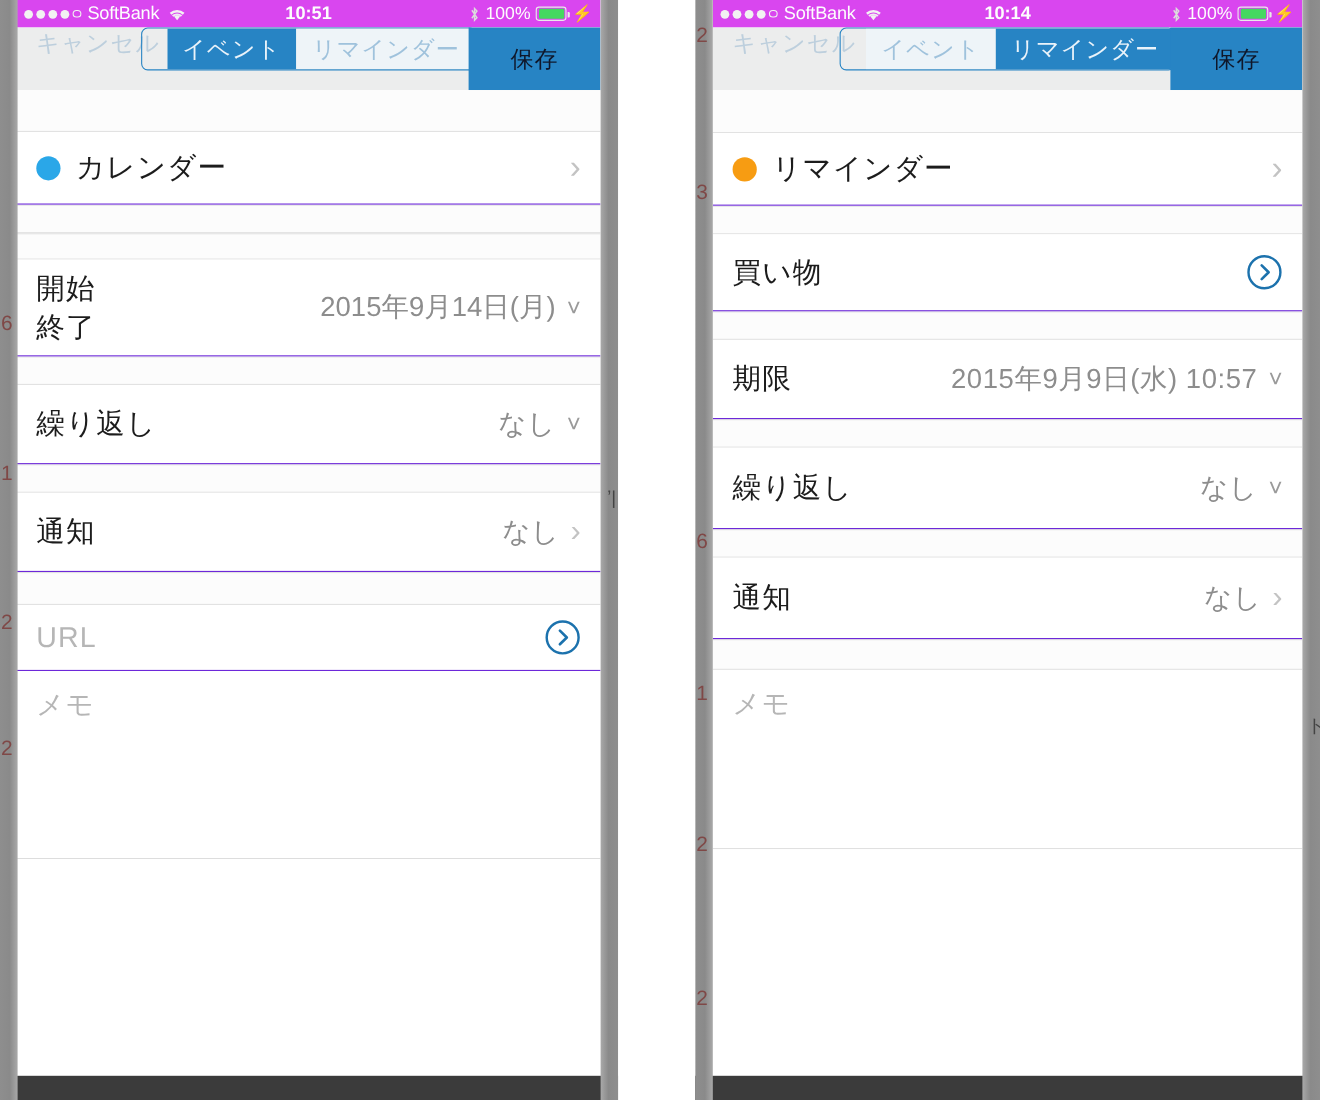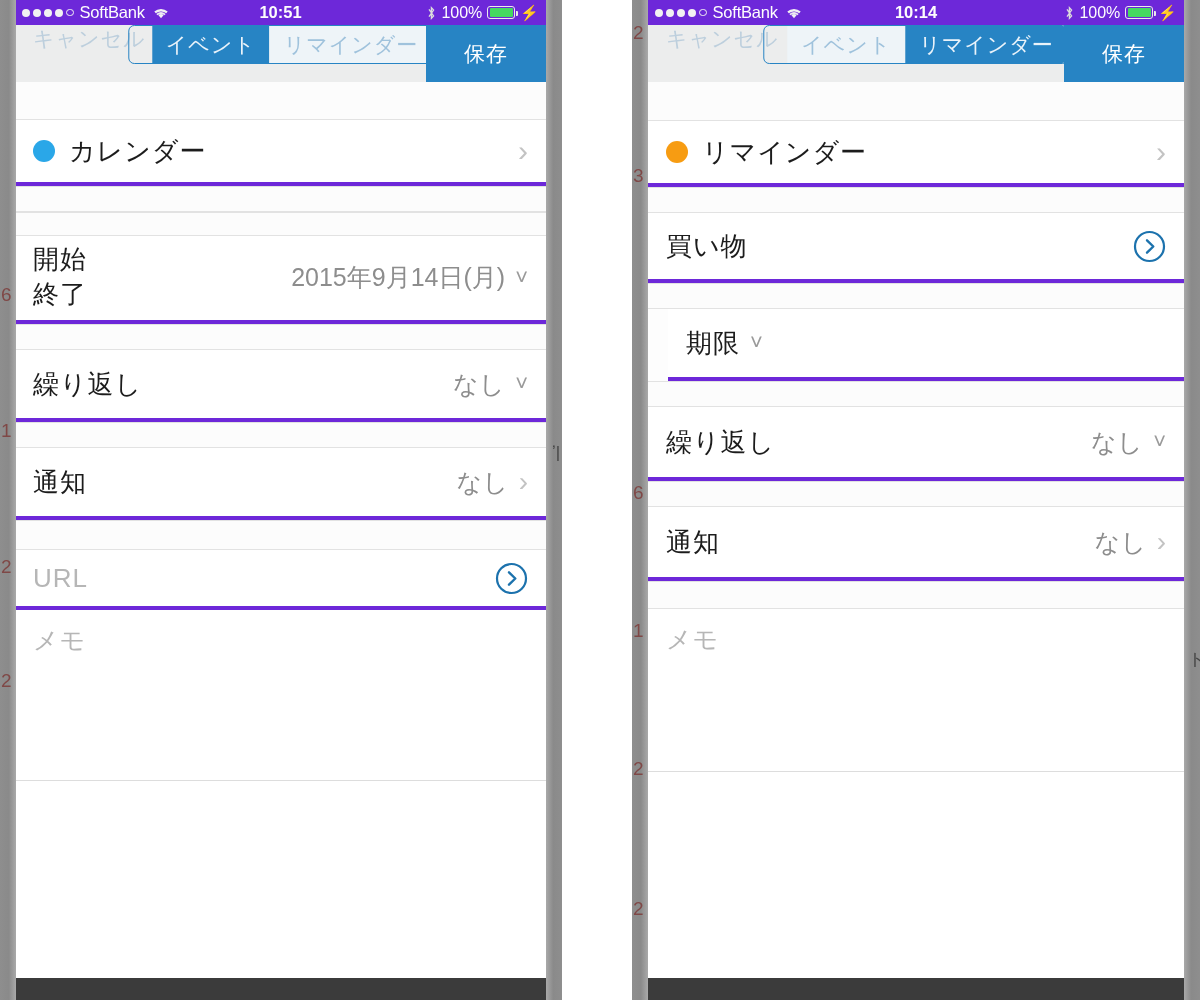--- a/index.html
+++ b/index.html
@@ -51,21 +51,21 @@
     background: #ffffff;
     overflow: hidden;
   }
   #panel-left  .screen { left: 15px; right: 16px; }
   #panel-right .screen { left: 16px; right: 16px; }
 
   
   .statusbar {
     position: relative;
     height: 25px;
-    background: #6d28d9;
+    background: #d946ef;
     color: #fdfdfd;
     display: flex; align-items: center;
     font-size: 17px;
     padding: 0 7px;
     box-sizing: border-box;
     font-family: "Liberation Sans", sans-serif;
   }
   .sb-left { display:flex; align-items:center; gap:6px; }
   .dots { display:flex; align-items:center; gap:3px; }
   .dot { width:8px; height:8px; border-radius:50%; background:#f2f2f2; display:block; }
@@ -119,37 +119,37 @@
     letter-spacing: 1px;
     white-space: nowrap;
     box-sizing: border-box;
   }
   .seg-item.on  { background:#2784c4; color:#eaf3fa; }
   .seg-item.off { background:#eef4f8; color:#9fc2dc; }
   .nav-save {
     position:absolute; right:0; top:0; bottom:0;
     width: 120px;
     background:#2784c4;
-    color:#ffffff;
+    color:#0f172a;
     display:flex; align-items:center; justify-content:center;
     font-size:21px; letter-spacing:1px;
   }
 
   
   .content { position:relative; background:#fdfdfd; }
 
   .gap { background:#fcfcfc; border-top:1px solid #e2e2e2; border-bottom:1px solid #e2e2e2; }
 
   .row {
     background:#fff;
     display:flex; align-items:center;
     padding: 0 18px;
     box-sizing:border-box;
     position:relative;
-    border-bottom: 4px solid #6d28d9;
+    border-bottom: 1px solid #6d28d9;
   }
   .row .label { font-size: 26px; color:#1c1c1c; letter-spacing:1px; }
   .row .label.ph { color:#b6b6b6; }
   .row .value { margin-left:auto; font-size:25px; color:#8d8d8d; letter-spacing:0.5px; }
 
   .cal-dot { width:22px; height:22px; border-radius:50%; margin-right:14px; flex:0 0 auto; }
 
   .chev-plain { margin-left:auto; color:#c3c3c3; font-size:30px; line-height:0.8; font-weight:300;}
   .chev-after { margin-left:10px; color:#c3c3c3; font-size:28px; line-height:0.8; font-weight:300;}
   .chev-down  { margin-left:10px; color:#9a9a9a; font-size:22px; line-height:0.8; font-weight:300;}
@@ -379,22 +379,23 @@
             <svg width="33" height="33" viewBox="0 0 33 33">
                 <circle cx="16.5" cy="16.5" r="14.5" fill="none" stroke="#1c72ad" stroke-width="2.2"></circle>
                 <path d="M14 10.3 20.3 16.5 14 22.7" fill="none" stroke="#1c72ad" stroke-width="2.4" stroke-linecap="round" stroke-linejoin="round"></path>
               </svg>
           </span>
         </div>
 
         <div class="gap" style="height:24px;"></div>
 
 
-        <div class="row" style="height:72px;margin-left:20px;">
+        <div class="row" style="height:72px;">
           <span class="label">期限</span>
+          <span class="value">2015年9月9日(水) 10:57</span>
           <span class="chev-down">˅</span>
         </div>
 
         <div class="gap" style="height:24px;"></div>
 
         <div class="row" style="height:74px;">
           <span class="label">繰り返し</span>
           <span class="value">なし</span>
           <span class="chev-down">˅</span>
         </div>

